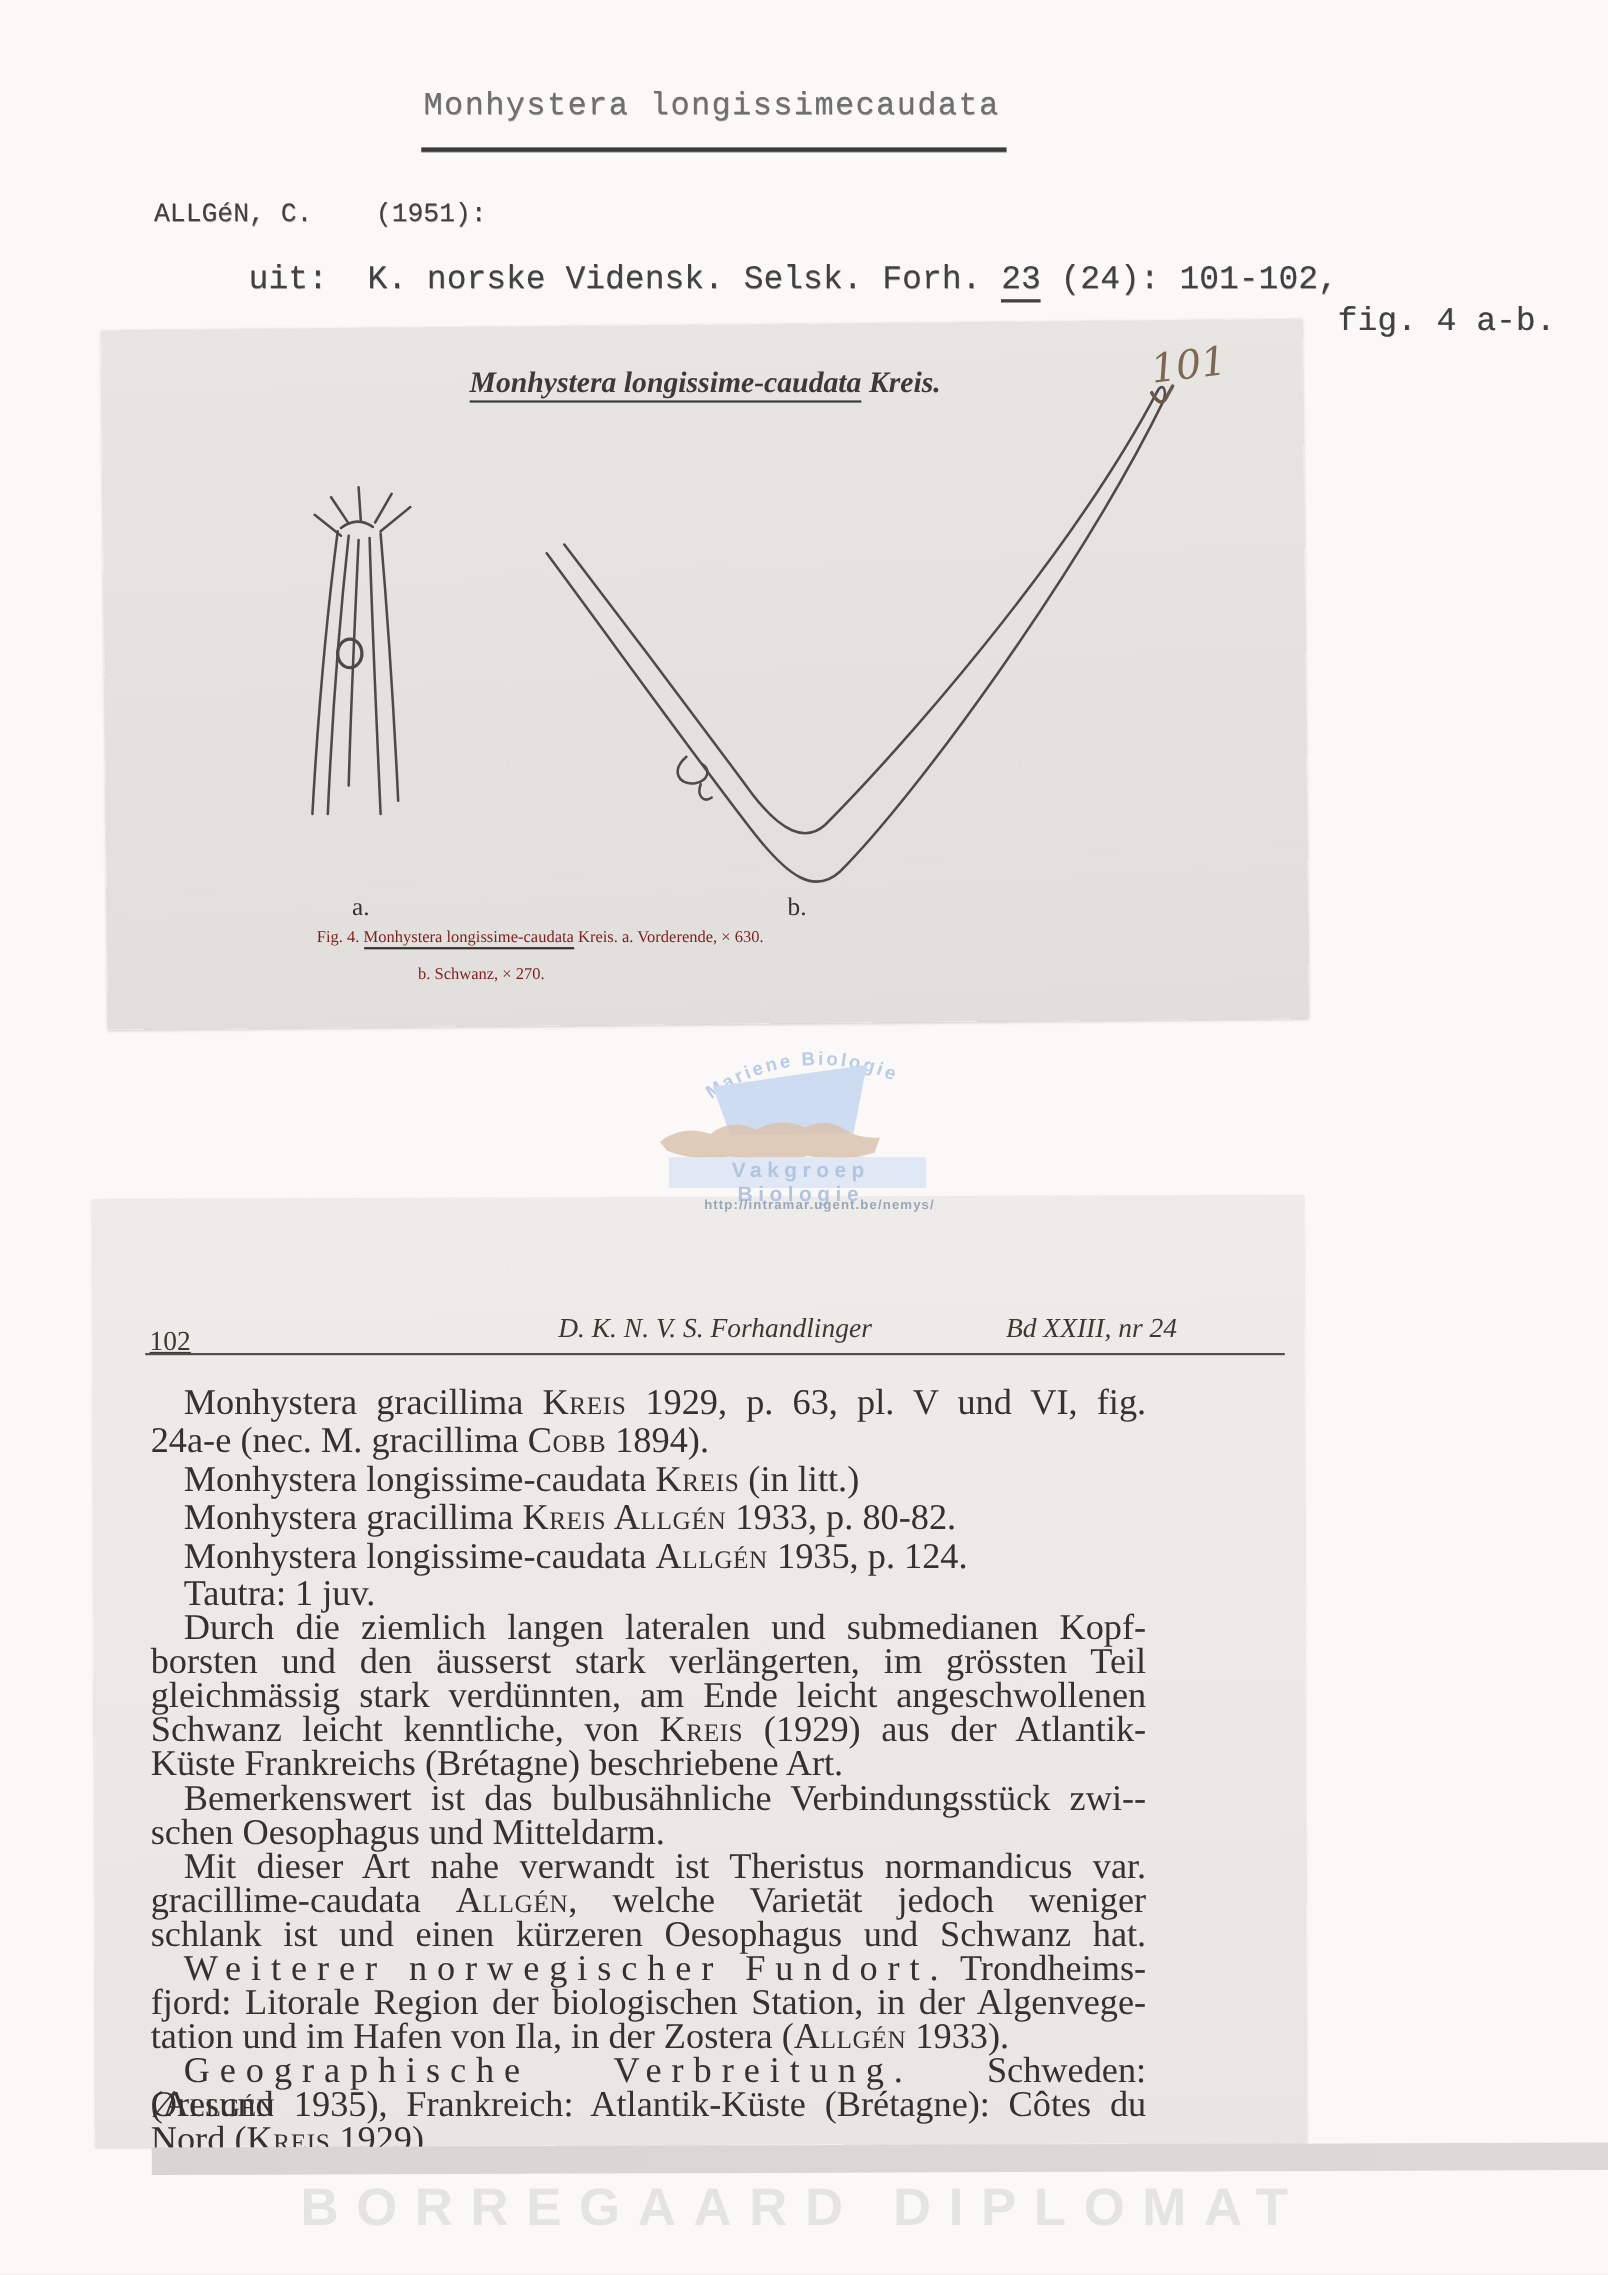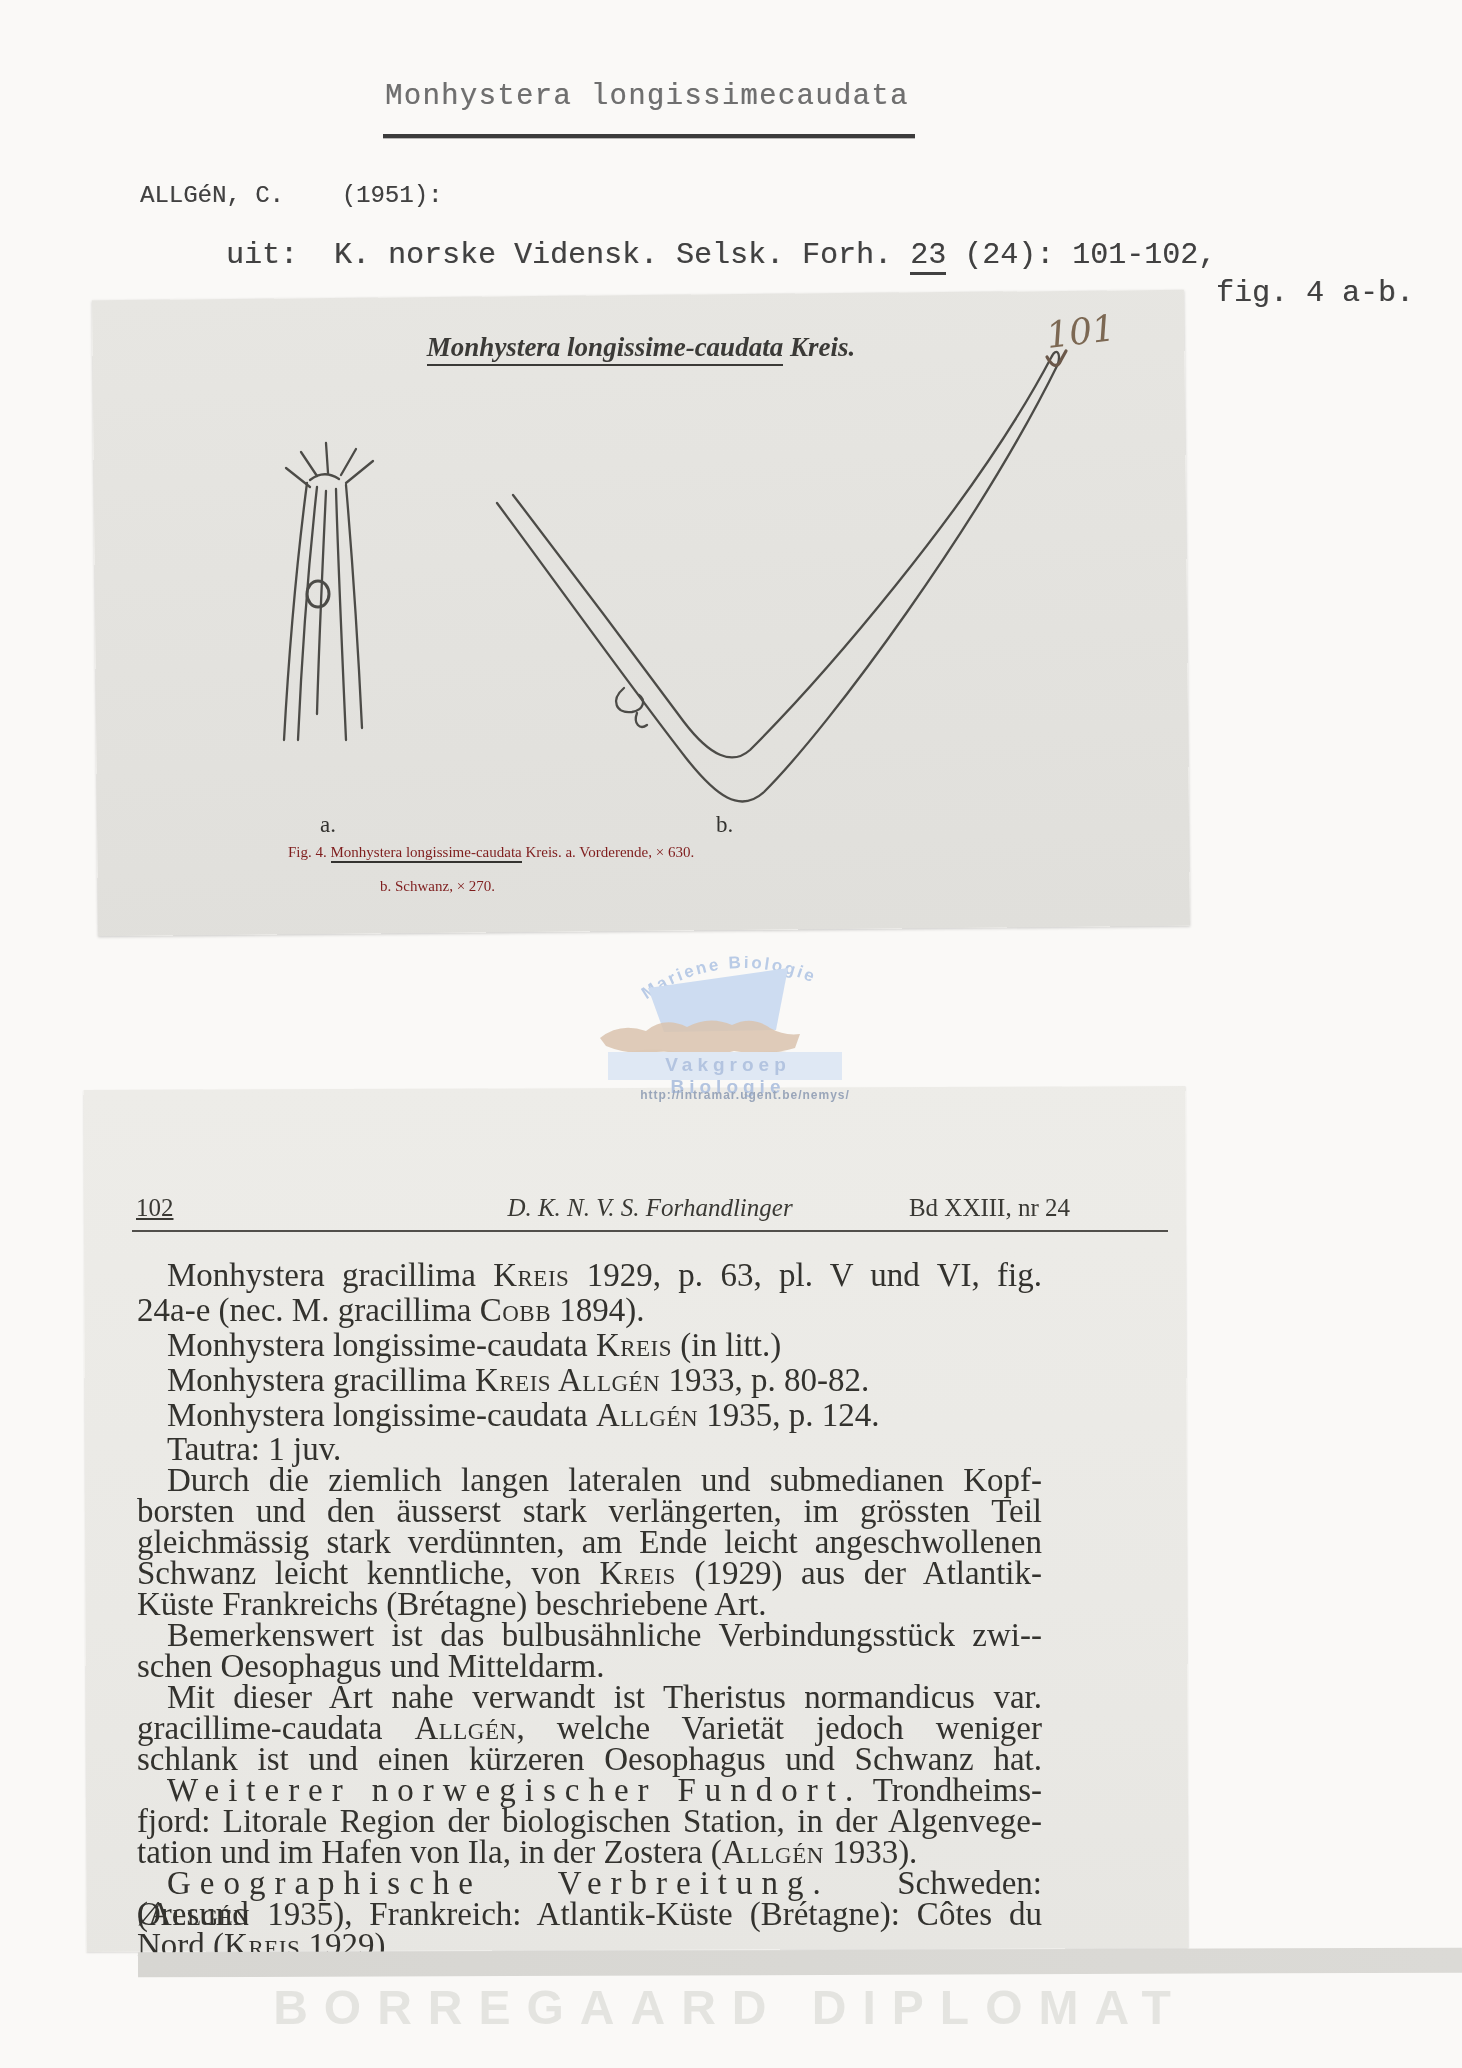--- a/index.html
+++ b/index.html
@@ -34,23 +34,23 @@
   .wm{position:absolute;left:565px;top:956px;width:360px;height:170px;z-index:5;}
   .wm-bar-text{position:absolute;left:48px;top:98px;width:230px;font-family:"Liberation Sans",sans-serif;
       font-size:19px;font-weight:bold;letter-spacing:5px;color:#b3c4e0;text-align:center;}
   .wm-url{position:absolute;left:2px;top:132px;width:356px;font-family:"Liberation Sans",sans-serif;
       font-size:12px;font-weight:bold;letter-spacing:1px;color:#9aa6ba;text-align:center;}
   
   .paper2{position:absolute;left:85px;top:1088px;width:1102px;height:862px;
       background:linear-gradient(179deg,#edece8 0%,#eae9e5 60%,#e7e6e2 100%);
       transform:rotate(-0.2deg);box-shadow:0 1px 2px rgba(0,0,0,.12);}
   .art-header{position:absolute;left:132px;top:1194px;width:1036px;height:32px;font-size:25px;color:#3a3934;}
-  .art-header .pagenum{position:absolute;left:4px;top:0;text-decoration:underline;}
+  .art-header .pagenum{position:absolute;left:4px;top:12px;text-decoration:underline;}
   .art-header .journal{position:absolute;left:50%;transform:translateX(-50%);top:0;font-style:italic;}
-  .art-header .volume{position:absolute;right:98px;top:0;}
+  .art-header .volume{position:absolute;right:98px;top:0;font-style:italic;}
   .header-rule{position:absolute;left:132px;top:1230px;width:1036px;height:2px;background:#514f4b;}
   .textcol{position:absolute;left:137px;width:905px;font-size:33px;color:#33322e;}
   .syn{top:1258px;}
   .syn .tl{height:35px;line-height:35px;}
   .bodytext{top:1434px;}
   .bodytext .tl{height:31px;line-height:31px;}
   .tl{white-space:normal;overflow:visible;}
   .tl.ind{text-indent:30px;}
   .tl.fill{text-align:justify;text-align-last:justify;}
   .it{}

